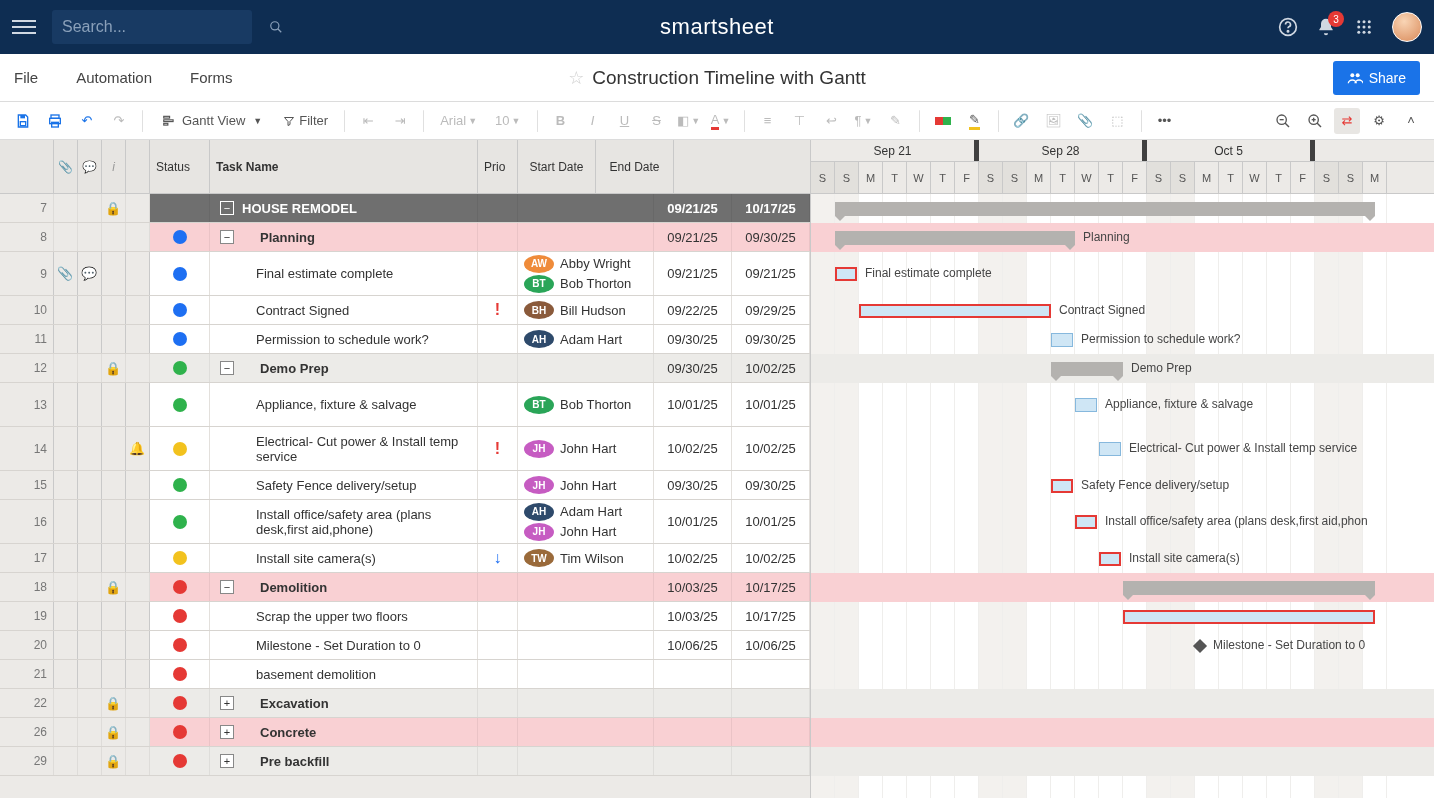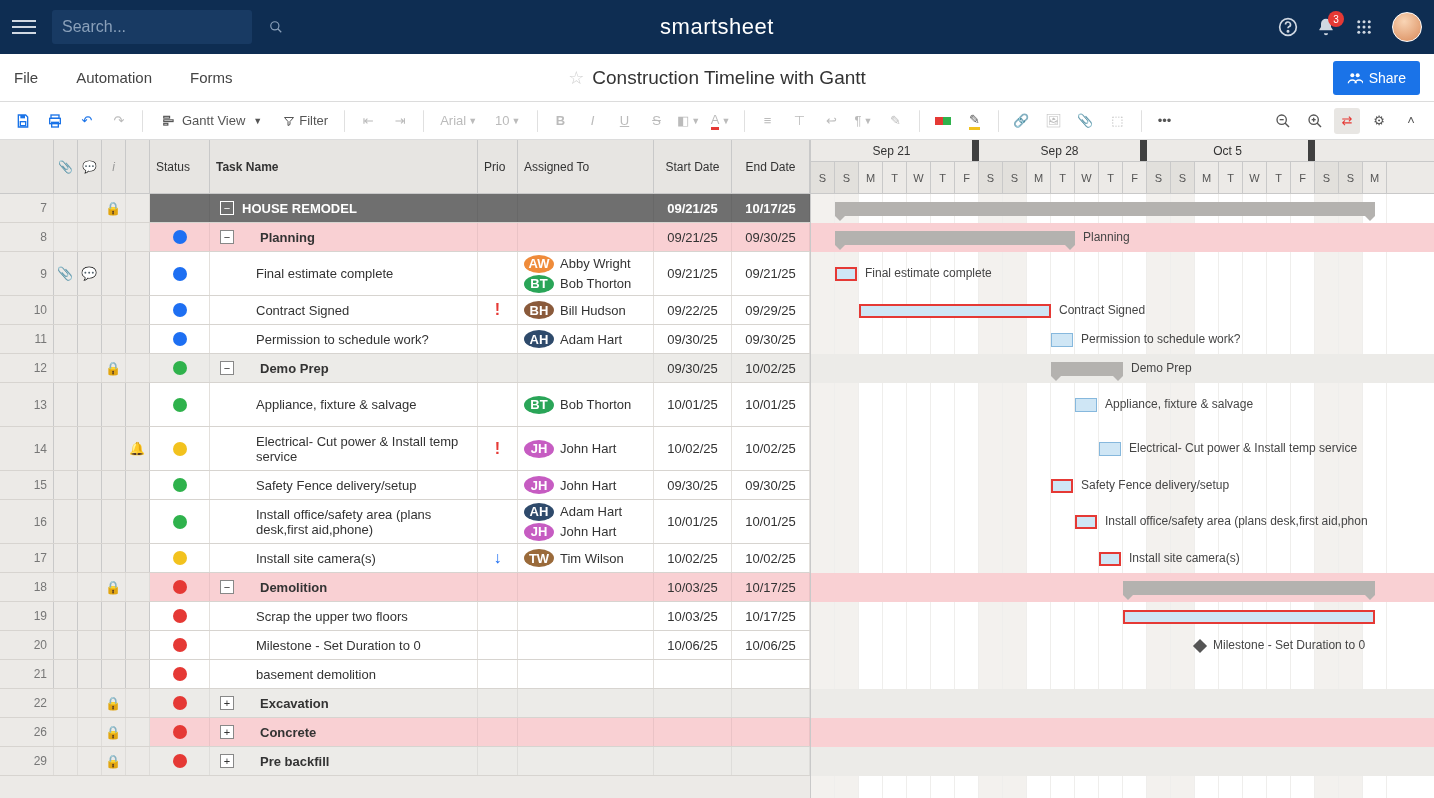--- a/index.html
+++ b/index.html
@@ -58,27 +58,27 @@
 .gc.task .indent1{padding-left:18px}
 .gc.task .indent2{padding-left:36px}
 .tname{font-weight:normal}
 .gr.h1 .tname,.gr.hdr .tname,.gr.sub .tname{font-weight:bold}
 .status-dot{width:14px;height:14px;border-radius:50%}
 .s-b{background:#1e6ff2}.s-g{background:#2fb24c}.s-y{background:#f2c21e}.s-r{background:#e53935}
 .prio-hi{color:#e53935;font-weight:bold;font-size:16px}
 .prio-lo{color:#1e6ff2;font-size:16px}
 .assignees{display:flex;flex-direction:column;gap:2px}
 .assignee{display:flex;align-items:center;gap:6px;font-size:13px}
-.ava{width:30px;height:18px;border-radius:50%;display:flex;align-items:center;justify-content:center;font-size:13px;font-weight:bold;color:#fff}
+.ava{width:30px;height:18px;border-radius:50%;display:flex;align-items:center;justify-content:center;font-size:10px;font-weight:bold;color:#fff}
 .date{font-size:13px}
 .gr.h1 .date{font-weight:bold}
 
 .gantt{flex:1;display:flex;flex-direction:column;background:#fff;position:relative}
 .ganthead1{height:22px;display:flex;background:#eceae7;border-bottom:1px solid #c9c9c9;font-size:12px}
-.ghw{border-right:7px solid #404040;display:flex;align-items:center;justify-content:center;color:#333;width:168px}
+.ghw{border-right:5px solid #404040;display:flex;align-items:center;justify-content:center;color:#333;width:168px}
 .ganthead2{height:32px;display:flex;background:#eceae7;border-bottom:1px solid #c9c9c9;font-size:11px;position:relative}
 .gday{width:24px;border-right:1px solid #c9c9c9;display:flex;align-items:center;justify-content:center;color:#555}
 .gday.we{background:#e2e0dc}
 .gantbody{flex:1;position:relative;overflow:hidden}
 .gantgrid{position:absolute;inset:0;display:flex}
 .gcol{width:24px;border-right:1px solid #efeeec;height:100%}
 .gcol.we{background:#f3f1ee}
 .bars{position:absolute;inset:0}
 .grpbar{position:absolute;height:14px;background:#b4b2af}
 .grpbar:before,.grpbar:after{content:"";position:absolute;bottom:-5px;border-top:5px solid #b4b2af;border-left:5px solid transparent;border-right:5px solid transparent}
@@ -264,21 +264,20 @@
   <div class="grid">
     <div class="gridhead">
       <div class="gh rnum w-rnum"></div>
       <div class="gh center w-attach">📎</div>
       <div class="gh center w-comment">💬</div>
       <div class="gh center w-info" style="font-style:italic;color:#999">i</div>
       <div class="gh center w-remind"></div>
       <div class="gh w-status">Status</div>
       <div class="gh task w-task">Task Name</div>
       <div class="gh w-prio">Prio</div>
-      <div class="gh w-assign">Assigned To</div>
       <div class="gh center w-start" style="">Start Date</div>
       <div class="gh center w-end">End Date</div>
     </div>
     <div class="gridbody" id="gridbody">
         <div class="gr h1" style="height: 29px;">
           <div class="gc rnum w-rnum">7</div>
           <div class="gc iconcell w-attach"></div>
           <div class="gc iconcell w-comment"></div>
           <div class="gc iconcell w-info">🔒</div>
           <div class="gc iconcell w-remind"></div>

